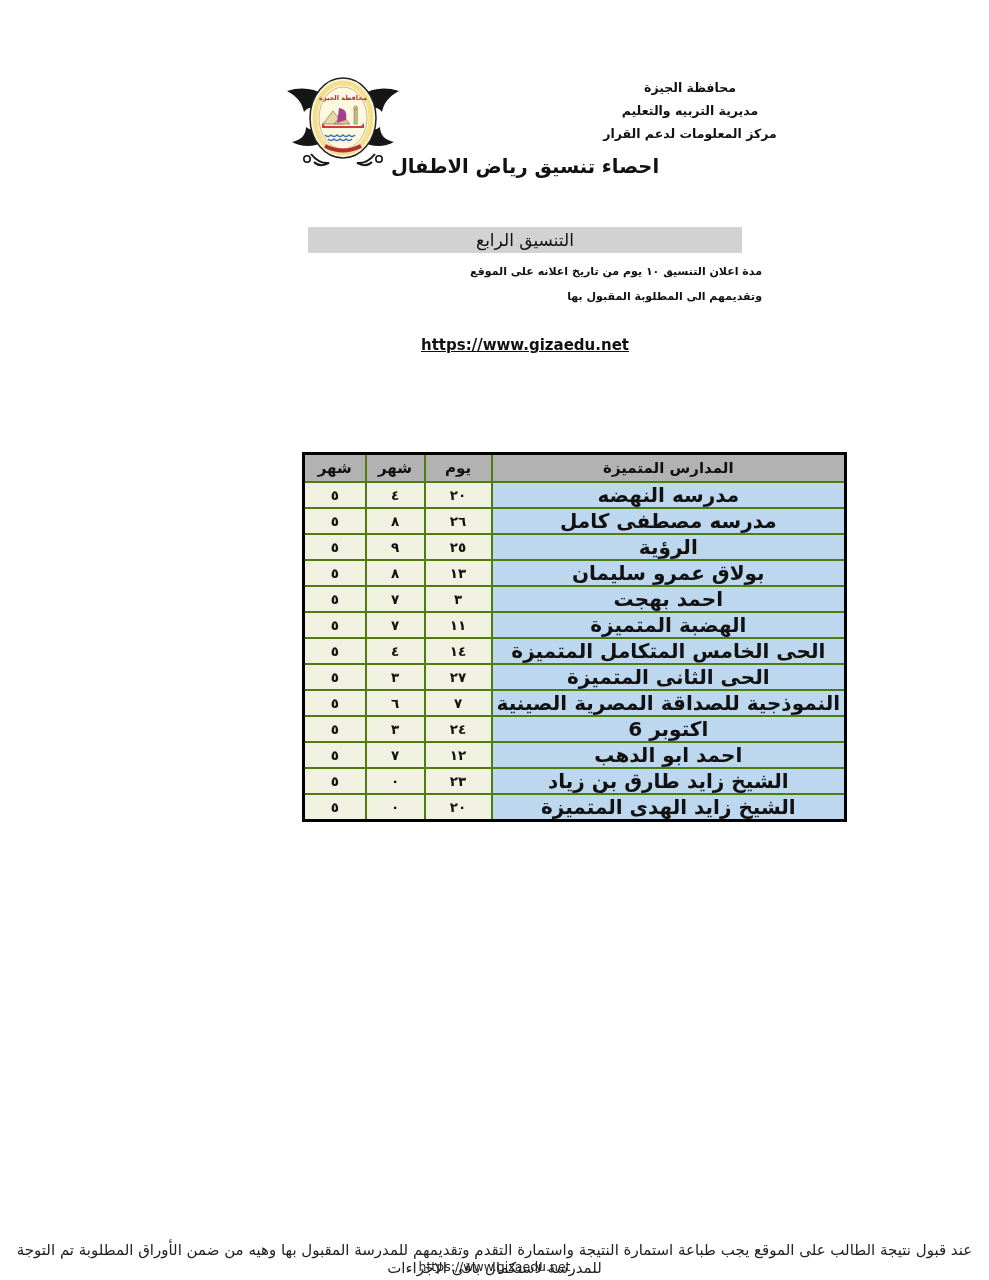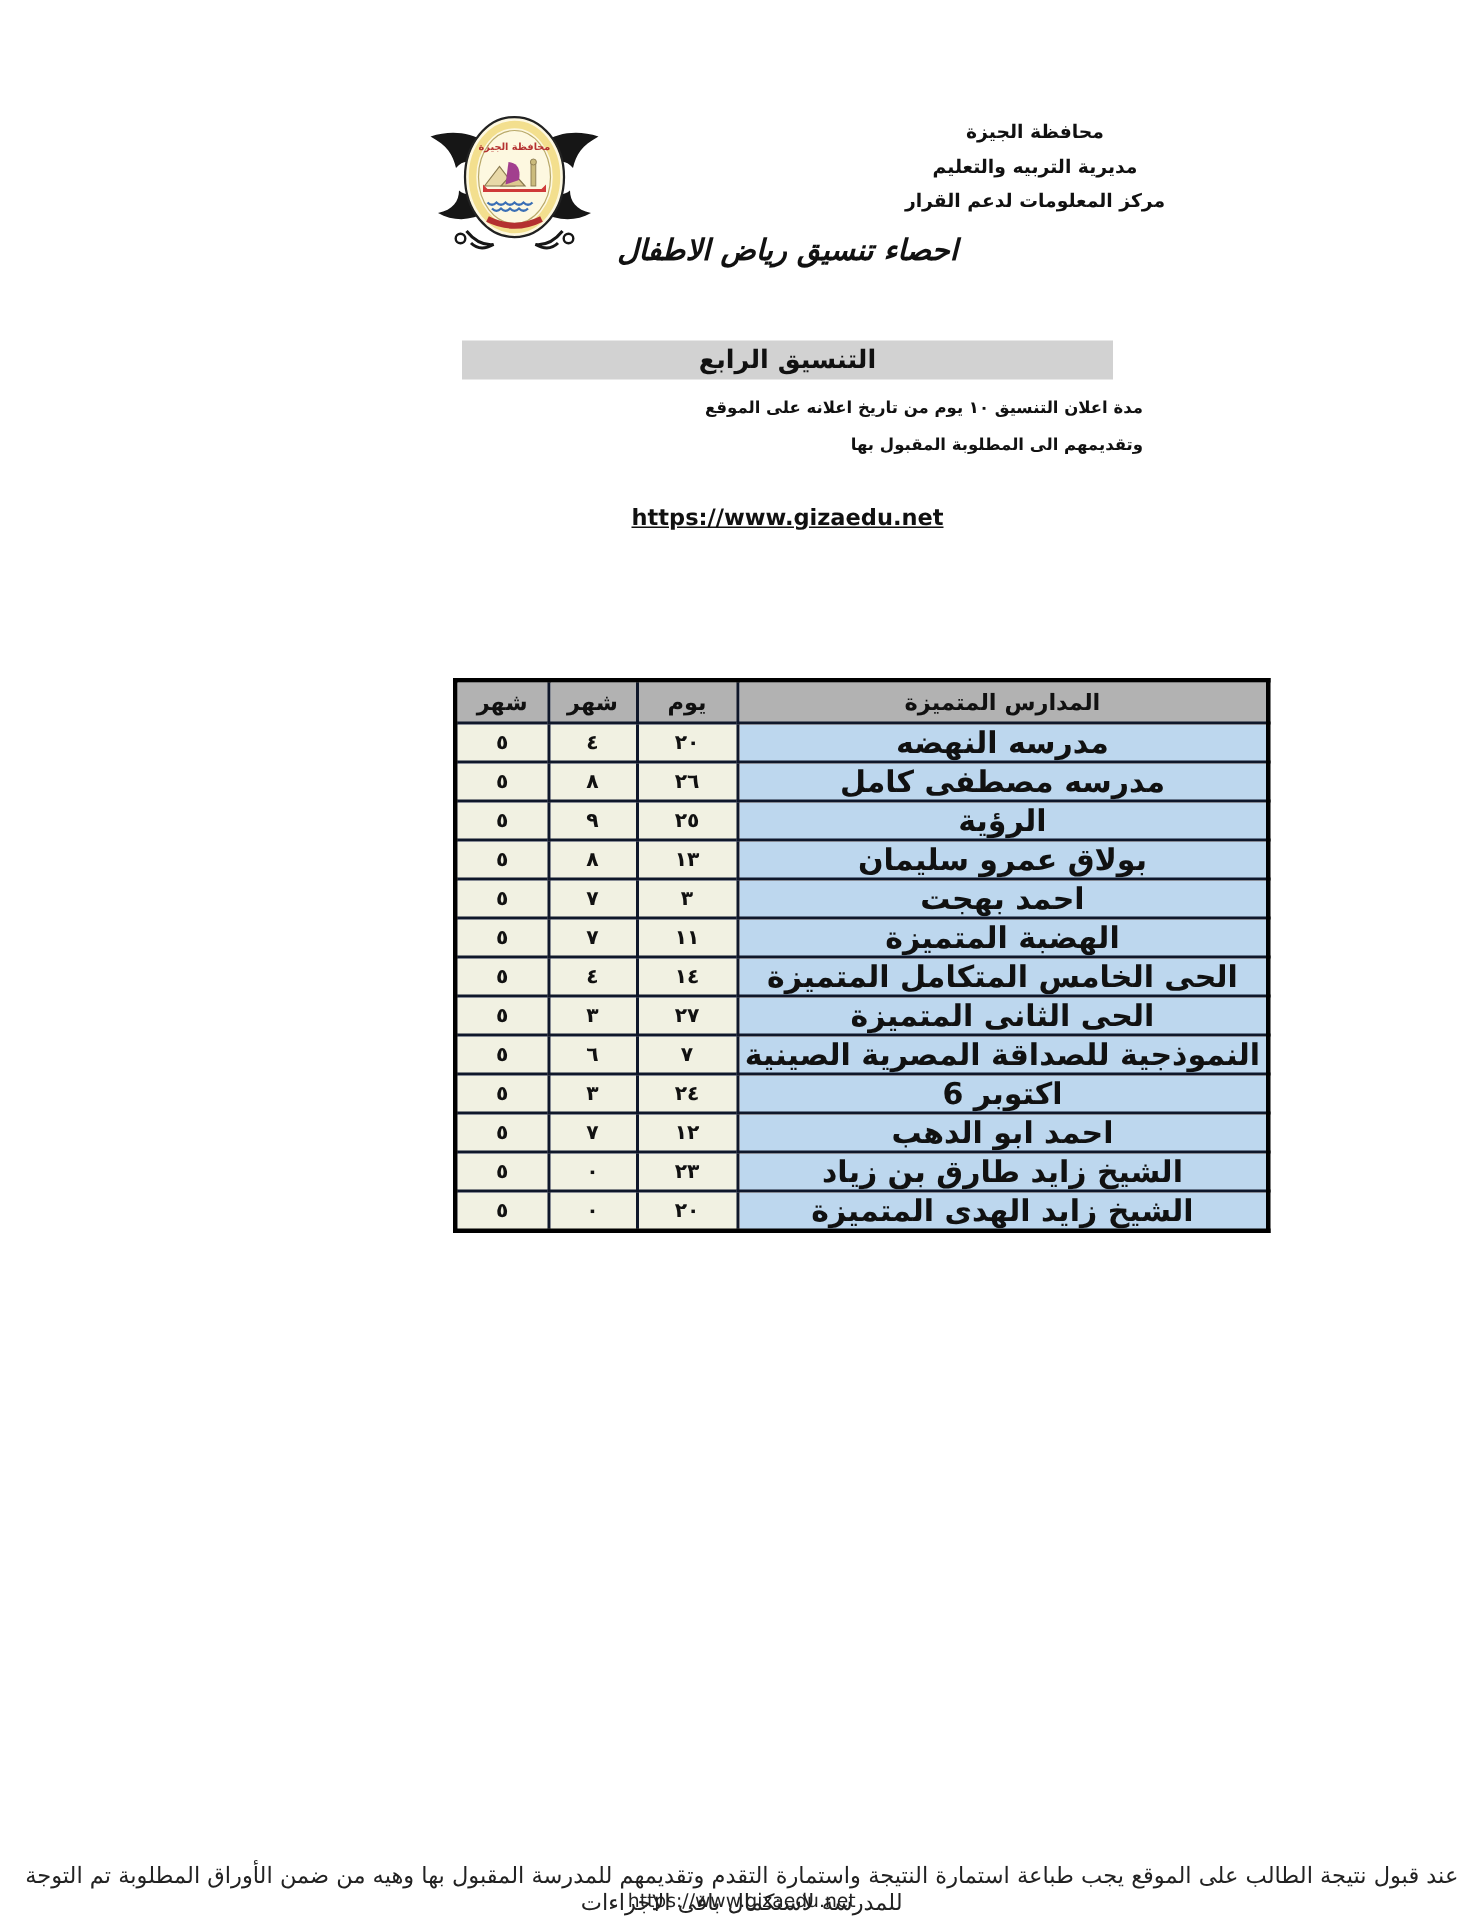--- a/index.html
+++ b/index.html
@@ -14,30 +14,30 @@
   
   .logo{position:absolute;left:281px;top:74px;width:124px;height:100px;}
   .org{
     position:absolute;left:578px;top:76px;width:224px;
     text-align:center;direction:rtl;
     font-size:12.5px;font-weight:bold;line-height:23px;color:#111;
   }
   
   .title-line{
     position:absolute;left:288px;width:474px;text-align:center;direction:rtl;
-    font-size:19.5px;font-weight:bold;color:#111;white-space:nowrap;font-style:italic;
+    font-size:19.5px;font-weight:bold;color:#111;white-space:nowrap;
   }
   .t1{top:155px;}
   .t2{top:184px;}
   
   .banner{
     position:absolute;left:308px;top:227px;width:434px;height:26px;
     background:#d2d2d2;
     text-align:center;direction:rtl;
-    font-size:17px;font-weight:bold;line-height:26px;color:#111;
+    font-size:17px;font-weight:normal;line-height:26px;color:#111;
   }
   
   .notice{
     position:absolute;left:288px;top:260px;width:474px;
     text-align:right;direction:rtl;
     font-size:11px;font-weight:bold;line-height:24.5px;color:#111;
   }
   .site-link{
     position:absolute;left:288px;top:336px;width:474px;
     display:block;text-align:center;
@@ -46,21 +46,21 @@
   }
   
   .sched{
     position:absolute;left:302px;top:452px;
     border-collapse:collapse;
     border:3px solid #000;
     direction:rtl;
     table-layout:fixed;
   }
   .sched th,.sched td{
-    border:2px solid #0f172a;
+    border:2px solid #4d7c0f;
     padding:0 4px;
     text-align:center;vertical-align:middle;
     font-weight:bold;color:#111;
     overflow:hidden;white-space:nowrap;
   }
   .sched th{height:26px;background:#b2b2b2;font-size:15px;}
   .sched td{height:21px;}
   .col-school{width:224px;}
   .col-day{width:67px;}
   .col-month{width:59px;}

